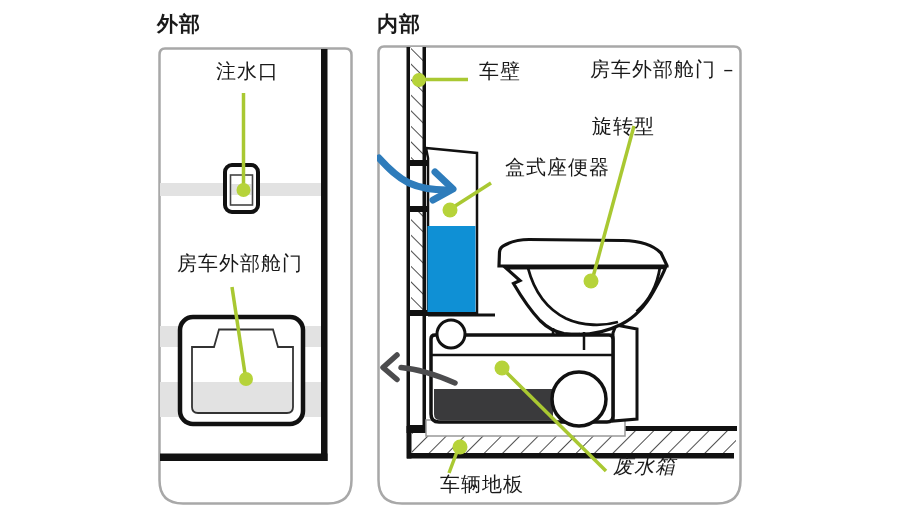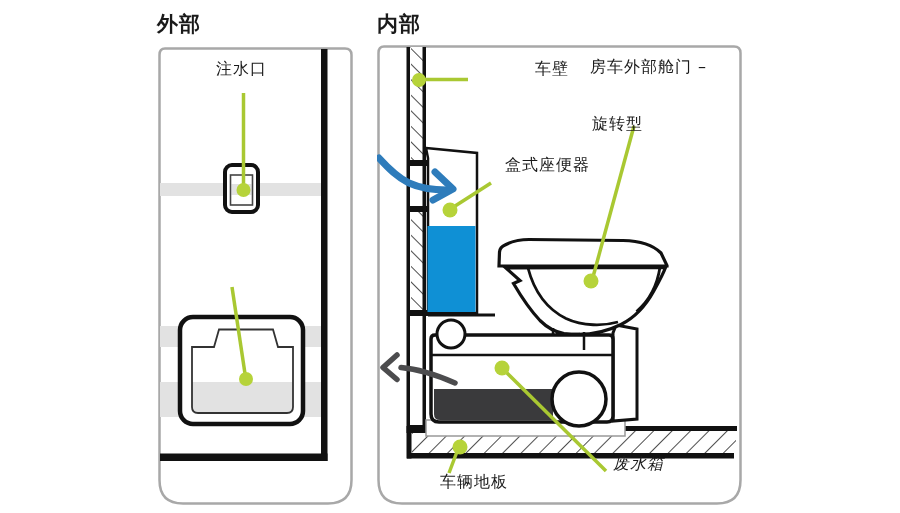--- a/index.html
+++ b/index.html
@@ -1,21 +1,21 @@
 <!DOCTYPE html>
 <html><head>
 <meta charset="utf-8">
 <style>
   html,body{margin:0;padding:0;background:#ffffff;}
   .stage{
     position:relative;width:796px;height:513px;background:#ffffff;overflow:hidden;
     font-family:"DejaVu Sans","Liberation Sans",sans-serif;color:#1a1a1a;
   }
   .panel-title{position:absolute;font-size:21px;font-weight:bold;letter-spacing:1px;line-height:1;}
-  .lbl{position:absolute;font-size:16px;font-weight:400;letter-spacing:1px;line-height:1;white-space:nowrap;}
+  .lbl{position:absolute;font-size:20px;font-weight:400;letter-spacing:1px;line-height:1;white-space:nowrap;}
   svg{position:absolute;display:block;}
 </style>
 </head>
 <body>
 
 <div class="stage">
 
   <div class="panel-title" style="left:157px;top:14px;">外部</div>
   <div class="panel-title" style="left:377px;top:14px;">内部</div>
 
@@ -147,21 +147,22 @@
       <line x1="127" y1="325" x2="229" y2="426" stroke="#a9c832" stroke-width="3.5"></line>
       <circle cx="125" cy="323" r="7.5" fill="#b6d33a"></circle>
     </g>
     <g>
       <line x1="81" y1="404" x2="72" y2="428" stroke="#a9c832" stroke-width="3.5"></line>
       <circle cx="83" cy="402" r="7.5" fill="#b6d33a"></circle>
     </g>
   </svg>
 
   <div class="lbl" style="left:216px;top:61px;">注水口</div>
+  <div class="lbl" style="left:177px;top:253px;">房车外部舱门</div>
 
-  <div class="lbl" style="left:535px;top:61px;">车壁</div>
+  <div class="lbl" style="left:479px;top:61px;">车壁</div>
   <div class="lbl" style="left:590px;top:59px;">房车外部舱门 –</div>
   <div class="lbl" style="left:592px;top:92px;margin-top:24px;">旋转型</div>
   <div class="lbl" style="left:505px;top:157px;">盒式座便器</div>
   <div class="lbl" style="left:428px;top:474px;margin-left:12px;">车辆地板</div>
   <div class="lbl" style="left:613px;top:456px;font-style:italic;">废水箱</div>
 
 </div>
 
 </body></html>

